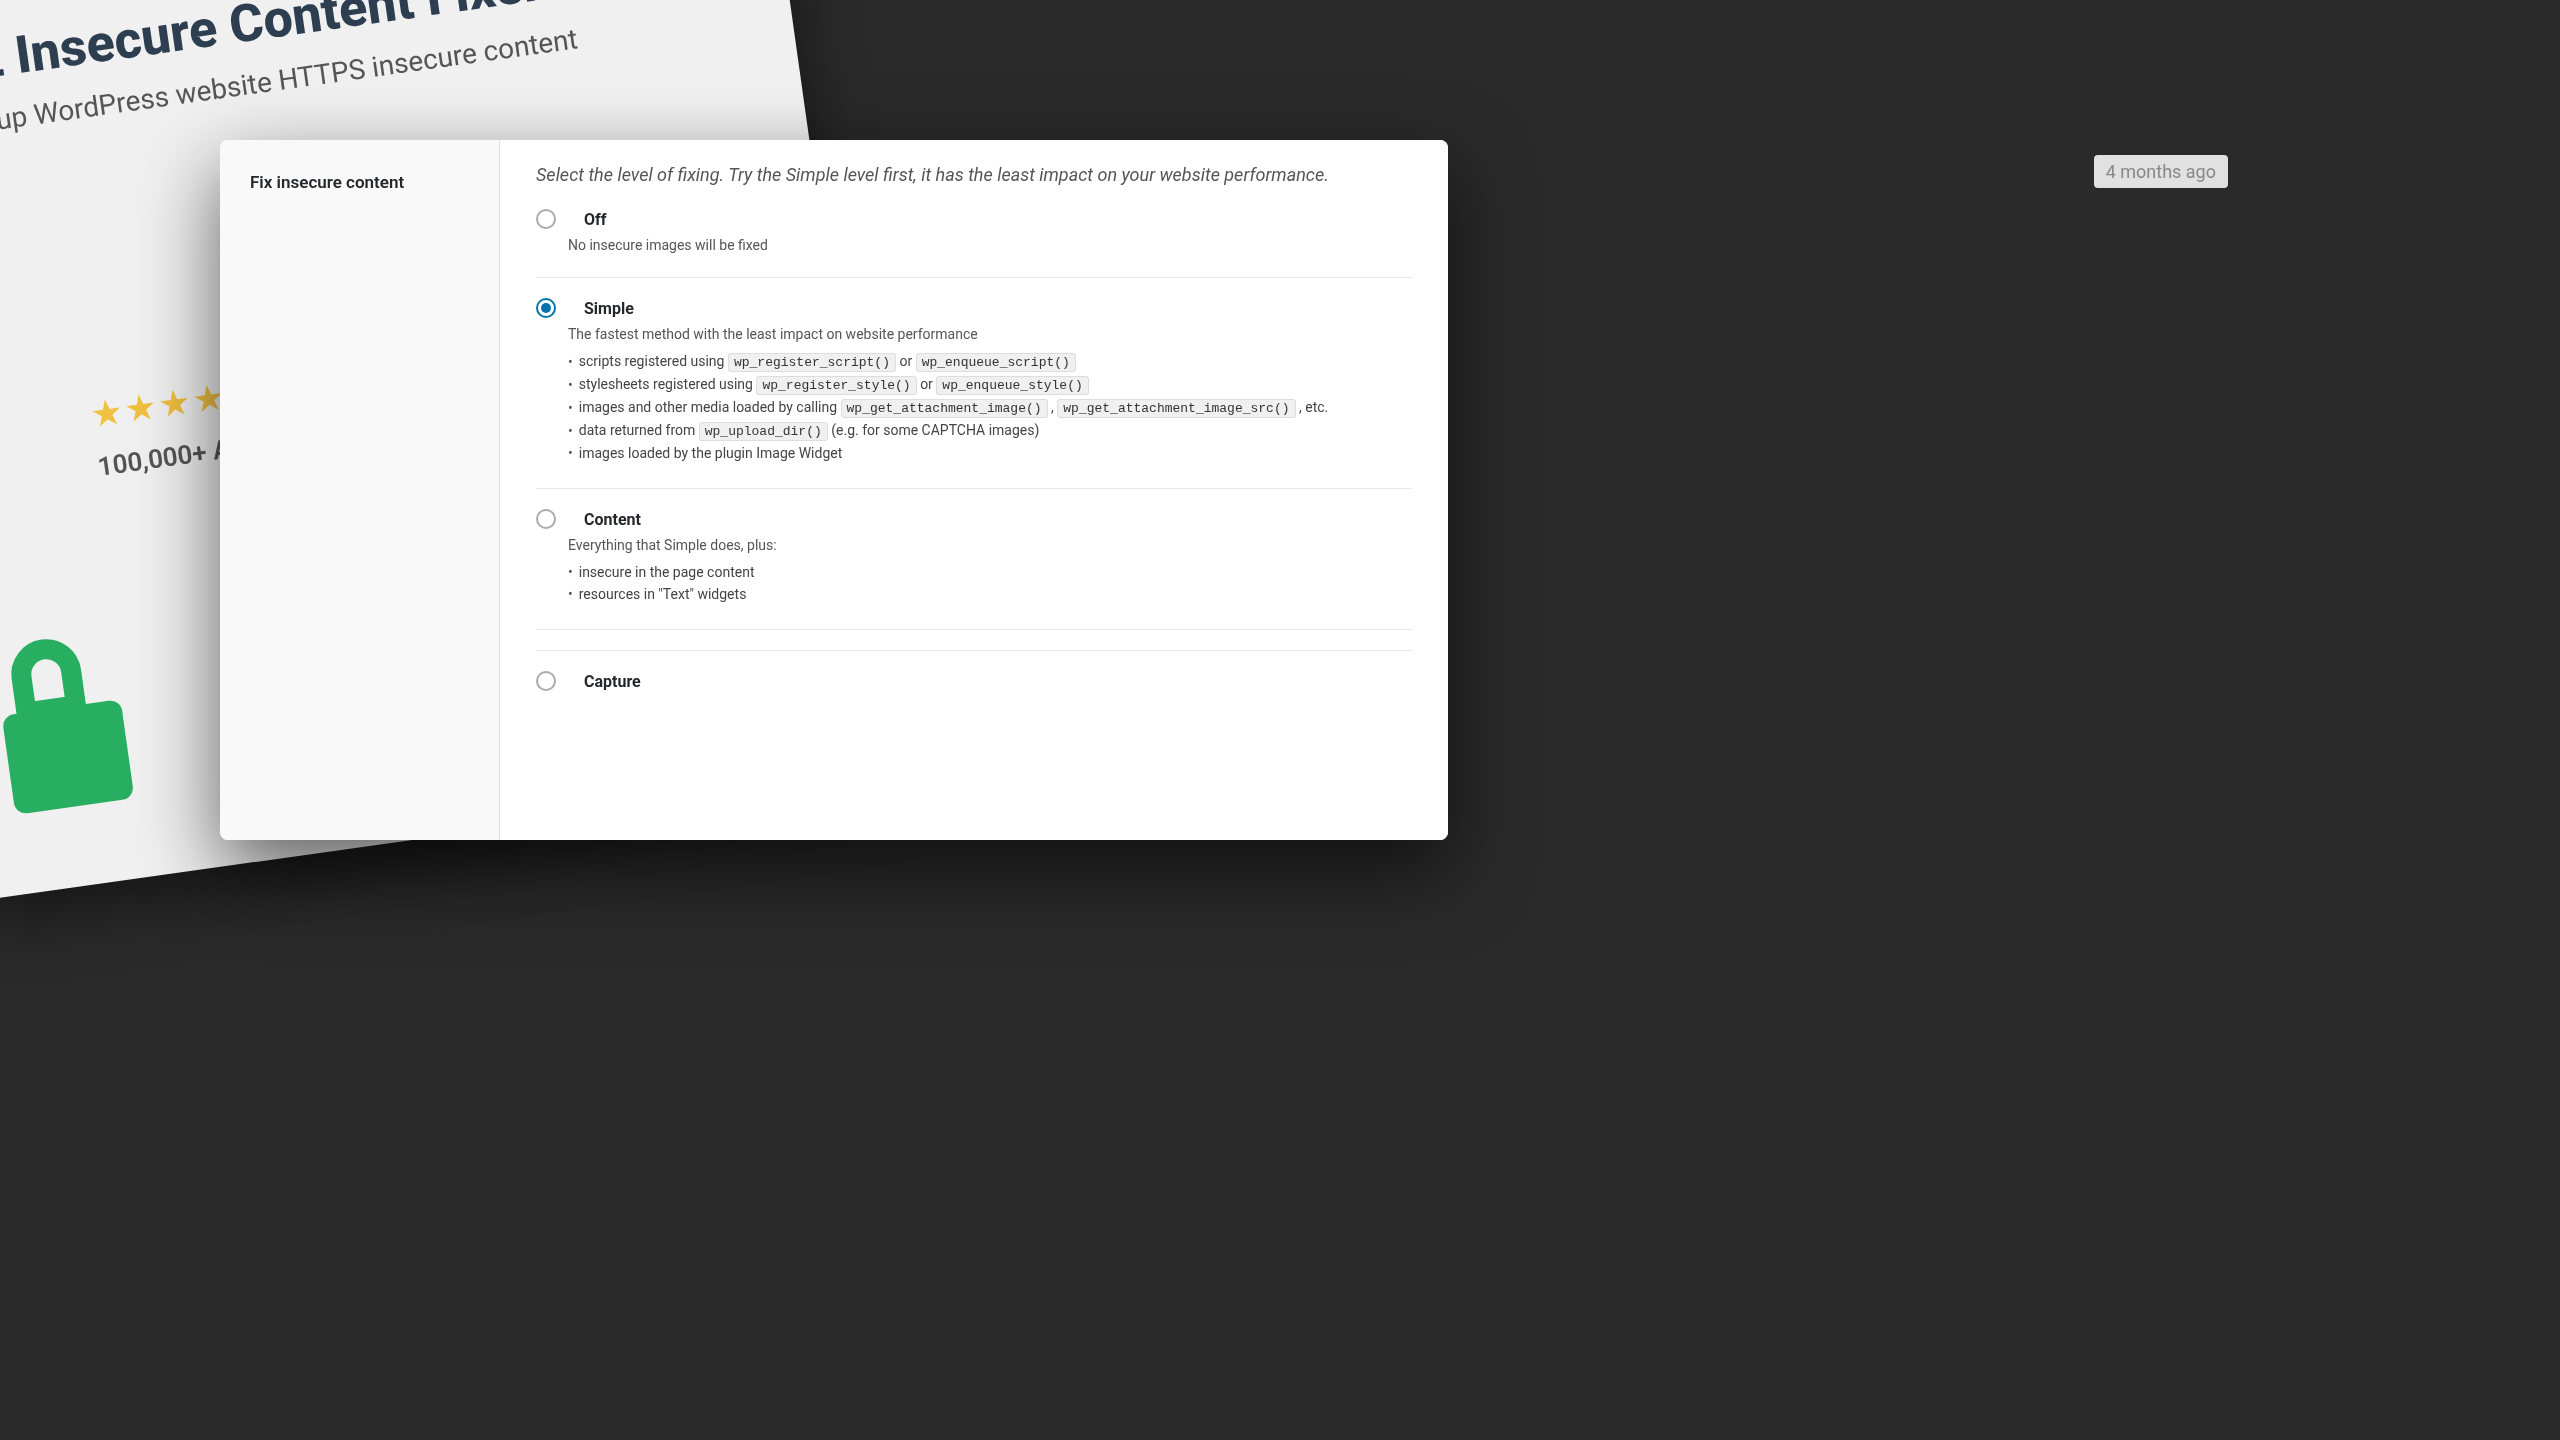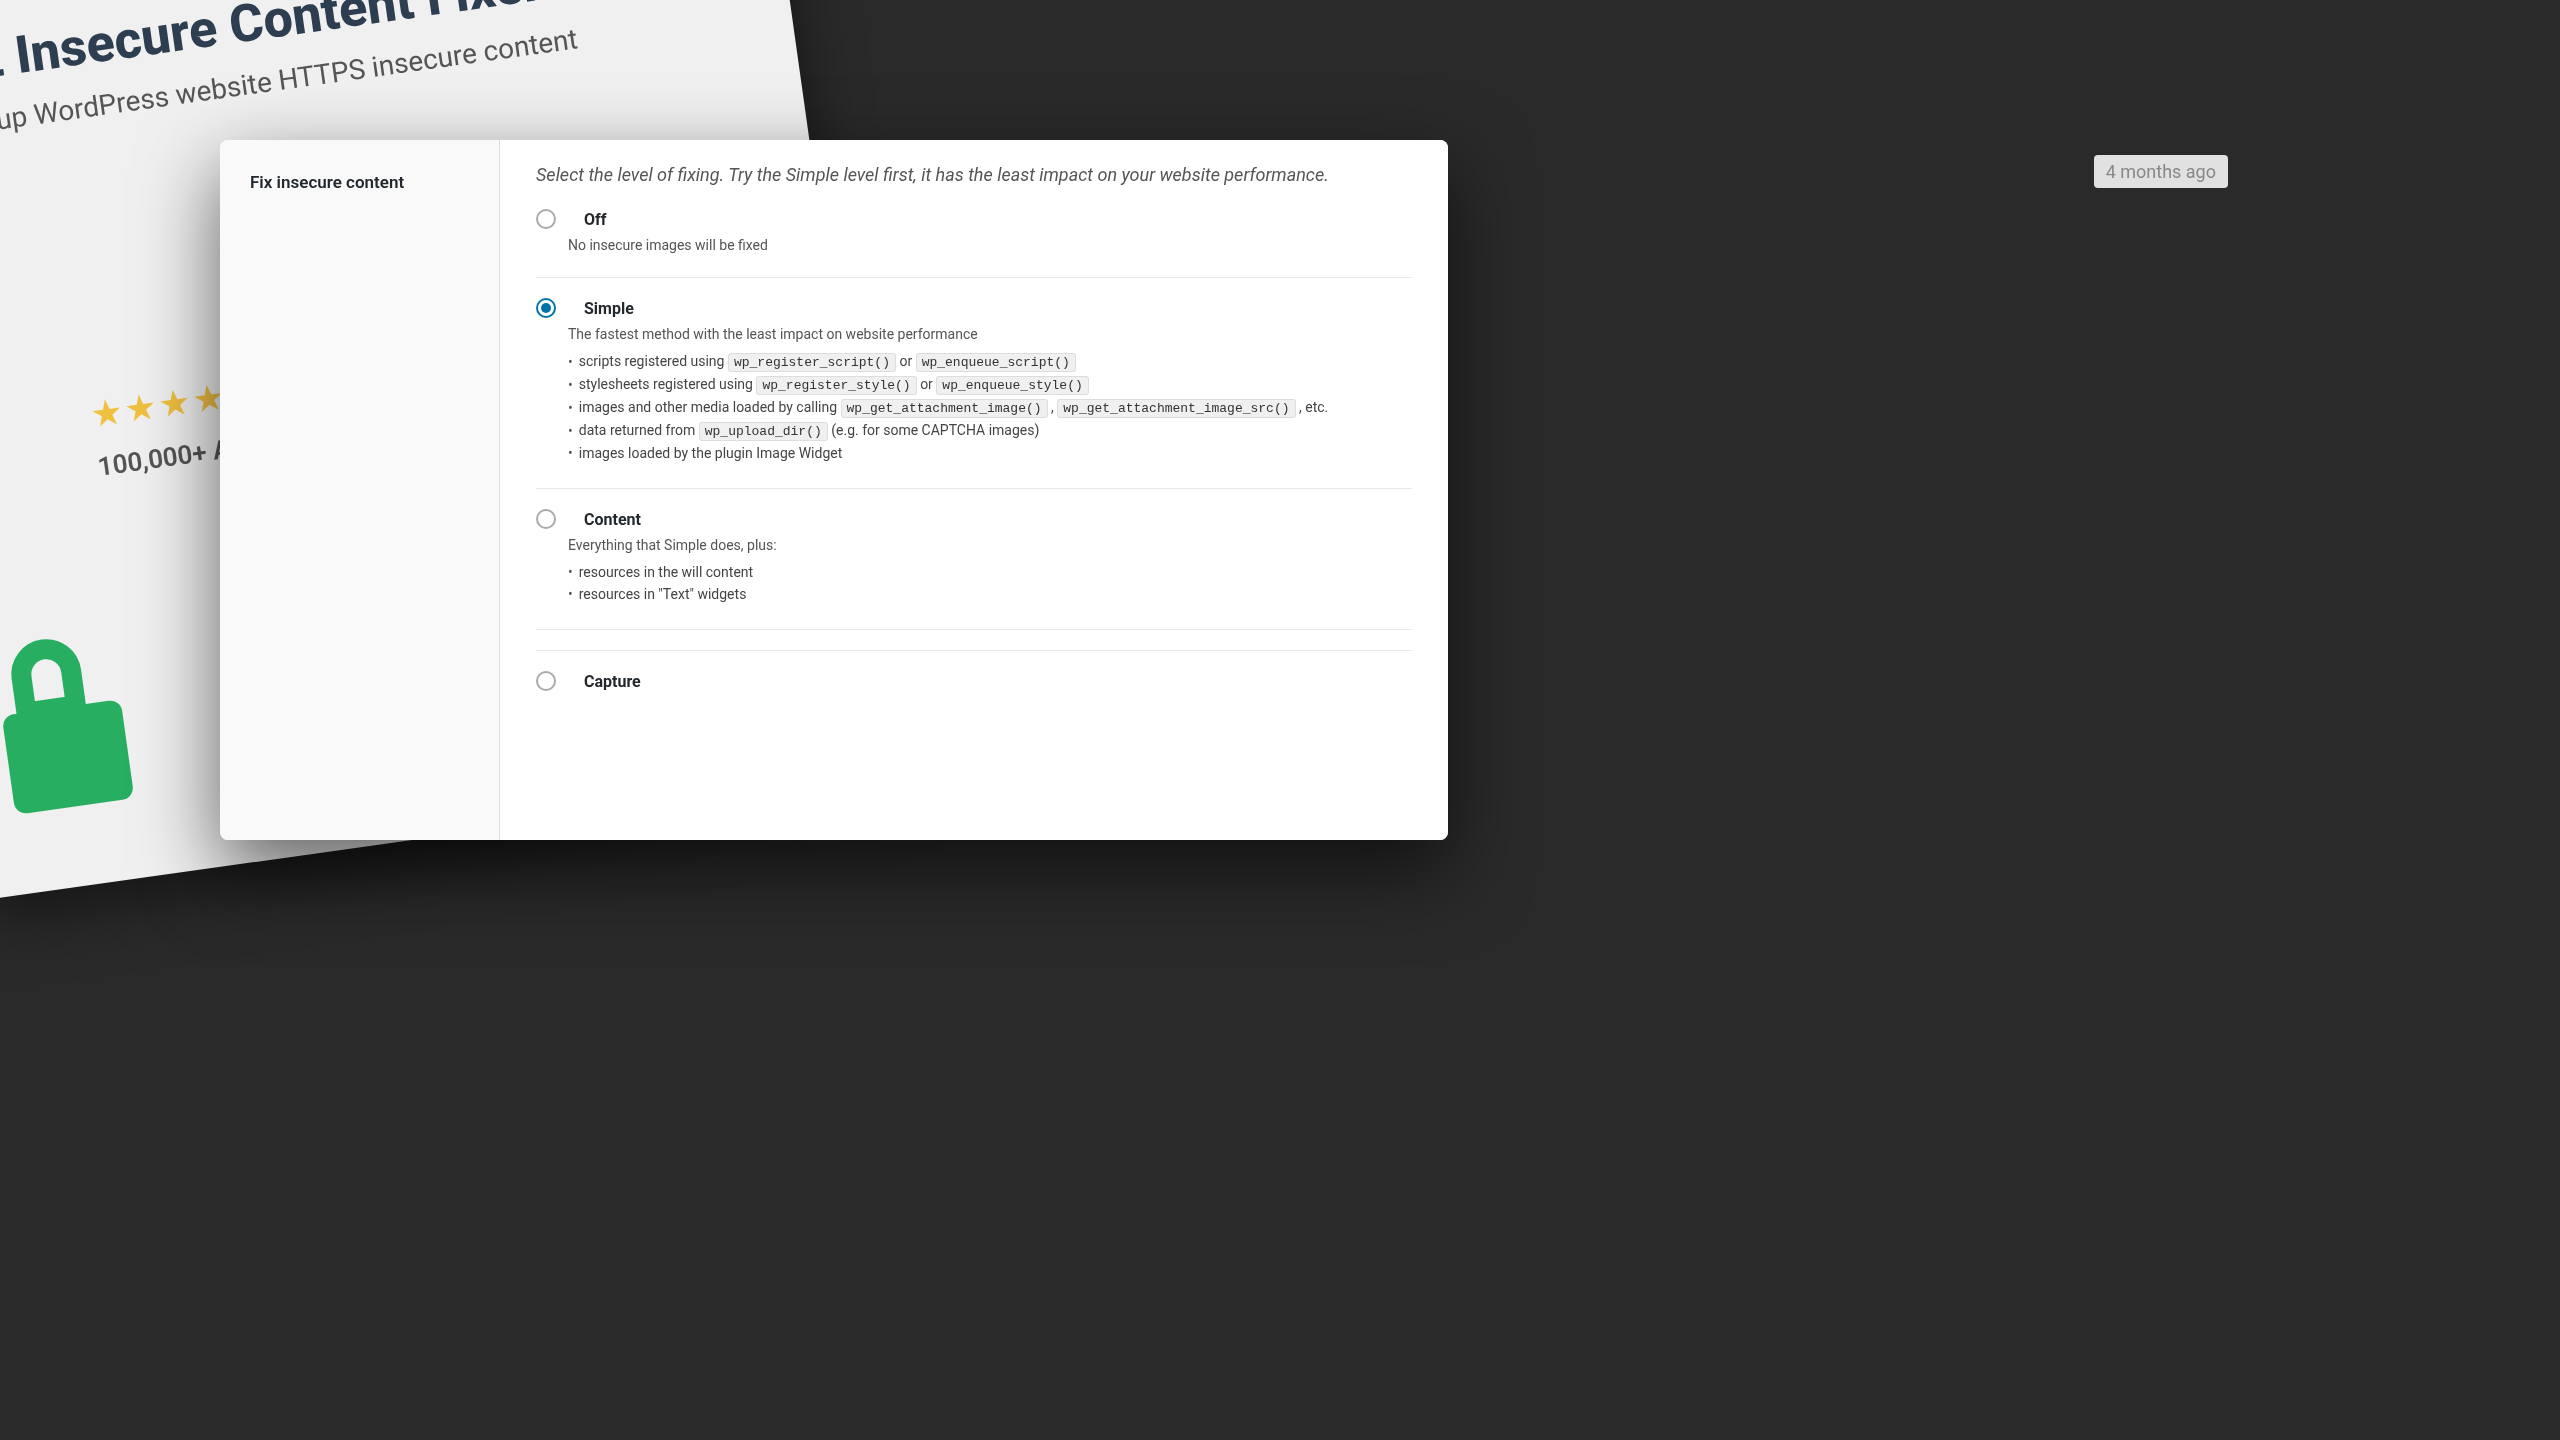--- a/index.html
+++ b/index.html
@@ -348,21 +348,21 @@
       <hr class="divider">
 
       <div class="radio-option">
         <div class="radio-header">
           <div class="radio-circle"></div>
           <span class="radio-label">Content</span>
         </div>
         <div class="radio-sublabel">Everything that Simple does, plus:</div>
         <ul class="bullet-list">
           <li>
-            <span>resources in the will content</span>
+            <span>insecure in the page content</span>
           </li>
           <li>
             <span>resources in "Text" widgets</span>
           </li>
         </ul>
       </div>
 
       <hr class="divider">
 
 

